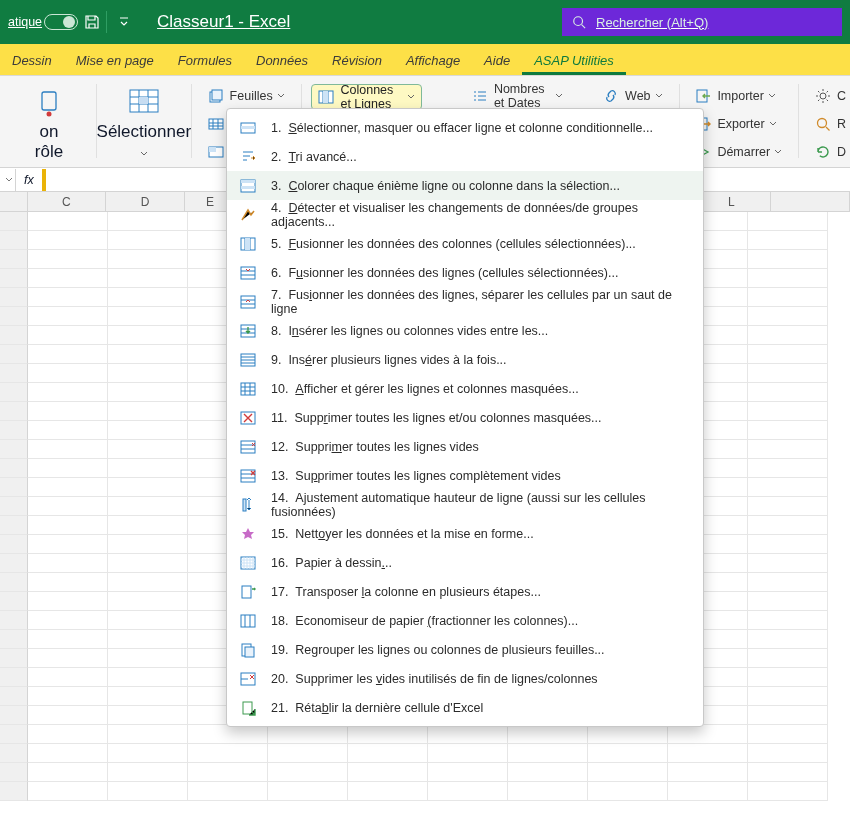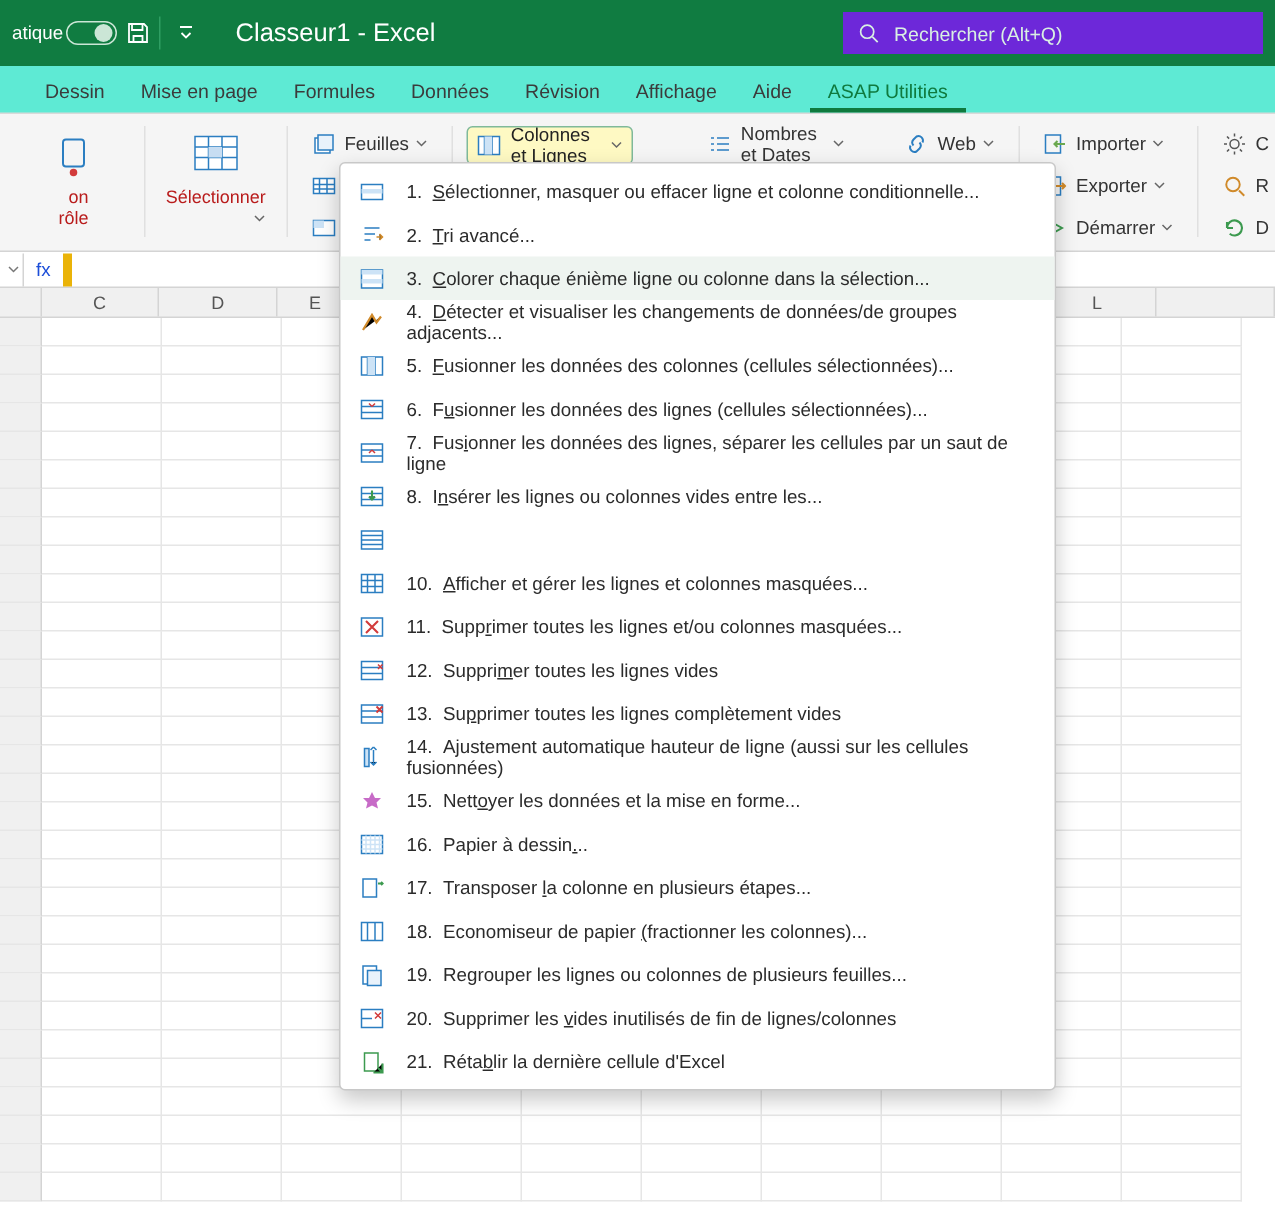--- a/index.html
+++ b/index.html
@@ -1,52 +1,52 @@
 <!DOCTYPE html>
 <html><head>
 <meta charset="utf-8">
 <style>
   * { box-sizing: border-box; margin: 0; padding: 0; }
   html, body { width: 850px; height: 818px; font-family: "Segoe UI", Arial, sans-serif; font-size: 12.5px; color: #222; background:#fff; overflow:hidden;}
   
-  .titlebar { height: 44px; background:#107c41; display:flex; align-items:center; color:#fff; padding:0 8px; }
+  .titlebar { height: 44px; background:#107c41; display:flex; align-items:center; color:#fff; padding:0 8px;text-decoration:underline; }
   .toggle { width:34px; height:16px; border:1px solid #cbe6d6; border-radius:8px; margin:0 6px 0 2px; position:relative; display:inline-flex; align-items:center;}
   .toggle-knob { width:12px; height:12px; border-radius:50%; background:#cbe6d6; margin-left:18px;}
   .titlebar svg { display:block; }
   .title-divider { width:1px; height:22px; background:#2f9e63; margin:0 6px;}
   .title-caret { margin:0 6px; }
   .doc-title { margin-left:22px; font-size:17px;}
   .search-wrap { margin-left:auto; }
   .searchbox { width:280px; height:28px; background:#6d28d9; border-radius:0; display:flex; align-items:center; padding:0 10px; color:#d9f0e3;}
   .searchbox span { margin-left:10px; font-size:13px;}
   
-  .tabstrip { height:32px; background:#5eead4; border-bottom:1px solid #d9d9d9; display:flex; align-items:flex-end; padding:0 18px;}
+  .tabstrip { height:32px; background:#fde047; border-bottom:1px solid #d9d9d9; display:flex; align-items:flex-end; padding:0 0;font-style:italic;}
   .tab { padding:7px 12px 7px; font-size:13px; color:#3b3b3b; cursor:pointer;}
   .tab.active { color:#0f7a3e; border-bottom:3px solid #0f7a3e; padding-bottom:4px;text-align:center;}
   
   .ribbon { height:92px; background:#f5f5f5; border-bottom:1px solid #d4d4d4; display:flex; align-items:flex-start; padding:4px 2px 0; position:relative;}
   .ribbon-group { padding:4px 10px; height:84px; display:flex; align-items:flex-start;}
   .ribbon-sep { width:1px; height:74px; background:#e0e0e0; margin-top:4px;}
   .big-btn { display:flex; flex-direction:column; align-items:center; justify-content:flex-start; width:74px; height:76px; border-radius:4px; padding-top:4px; cursor:pointer;}
   .big-btn .ic { width:32px; height:32px; display:flex; align-items:center; justify-content:center;}
-  .big-btn .lbl { margin-top:4px; font-size:12px; text-align:right; color:#b91c1c;}
+  .big-btn .lbl { margin-top:4px; font-size:17px; text-align:center; color:#0f172a;}
   .mini-col { display:flex; flex-direction:column; gap:4px; }
   .mini-btn { display:flex; align-items:center; height:24px; padding:0 6px; border-radius:4px; cursor:pointer; font-size:12.5px; color:#333;}
   .mini-btn .mic { width:16px; height:16px; margin-right:6px; display:flex; align-items:center; justify-content:center;}
   .mini-btn .chev { margin-left:4px;}
   .asap-drop { display:flex; align-items:center; height:26px; border:1px solid #bfbfbf; border-radius:4px; background:#fff; padding:0 6px; cursor:pointer;}
   .asap-drop.open { background:#fef9c3; border-color:#7fb99a;}
   .asap-drop .mic{ width:16px; height:16px; margin-right:6px; display:flex; align-items:center; justify-content:center;}
   .asap-drop .chev{ margin-left:6px;}
   .asap-col { display:flex; flex-direction:column; gap:6px; }
   
   .formula-bar { height:24px; border-bottom:1px solid #d4d4d4; display:flex; align-items:center;}
   .namebox { width:2px;}
   .name-drop { width:14px; height:22px; border-right:1px solid #d4d4d4; display:flex; align-items:center; justify-content:center; cursor:pointer;}
-  .fx-label { padding:0 8px; color:#1d4ed8; border-right:6px solid #eab308; height:22px; display:flex; align-items:center;}
+  .fx-label { padding:0 8px; font-style:italic; color:#0f172a; border-right:4px solid #eab308; height:22px; display:flex; align-items:center;}
   .fx-input { flex:1; height:22px;}
   
   .grid { position:relative; height:618px; overflow:hidden;}
   .col-headers { display:flex; height:20px; border-bottom:1px solid #d4d4d4; background:#f0f0f0;}
   .ch { width:80px; text-align:center; font-size:12px; color:#555; border-right:1px solid #d4d4d4; line-height:20px; position:relative;}
   .ch.first{width:28px;}
   .rows { }
   .row { display:flex; height:19px;}
   .rh { width:28px; border-right:1px solid #d4d4d4; border-bottom:1px solid #e6e6e6; background:#f0f0f0;}
   .cell { width:80px; border-right:1px solid #e6e6e6; border-bottom:1px solid #e6e6e6;}
@@ -812,20 +812,21 @@
       </span>
       <span><span class="num">8.</span>&nbsp;&nbsp;I<u>n</u>sérer les lignes ou colonnes vides entre les...</span>
     </div>
     <div class="dd-item">
       <span class="dic">
         <svg width="16" height="16" viewBox="0 0 16 16">
           <rect x="1" y="2" width="14" height="12" fill="#fff" stroke="#2b7ec1"></rect>
           <path stroke="#2b7ec1" d="M1 5h14M1 8h14M1 11h14"></path>
         </svg>
       </span>
+      <span><span class="num">9.</span>&nbsp;&nbsp;Ins<u>é</u>rer plusieurs lignes vides à la fois...</span>
     </div>
     <div class="dd-item">
       <span class="dic">
         <svg width="16" height="16" viewBox="0 0 16 16">
           <rect x="1" y="2" width="14" height="12" fill="#fff" stroke="#2b7ec1"></rect>
           <path stroke="#2b7ec1" d="M1 6h14M1 10h14M5 2v12M10 2v12"></path>
         </svg>
       </span>
       <span><span class="num">10.</span>&nbsp;&nbsp;<u>A</u>fficher et gérer les lignes et colonnes masquées...</span>
     </div>

